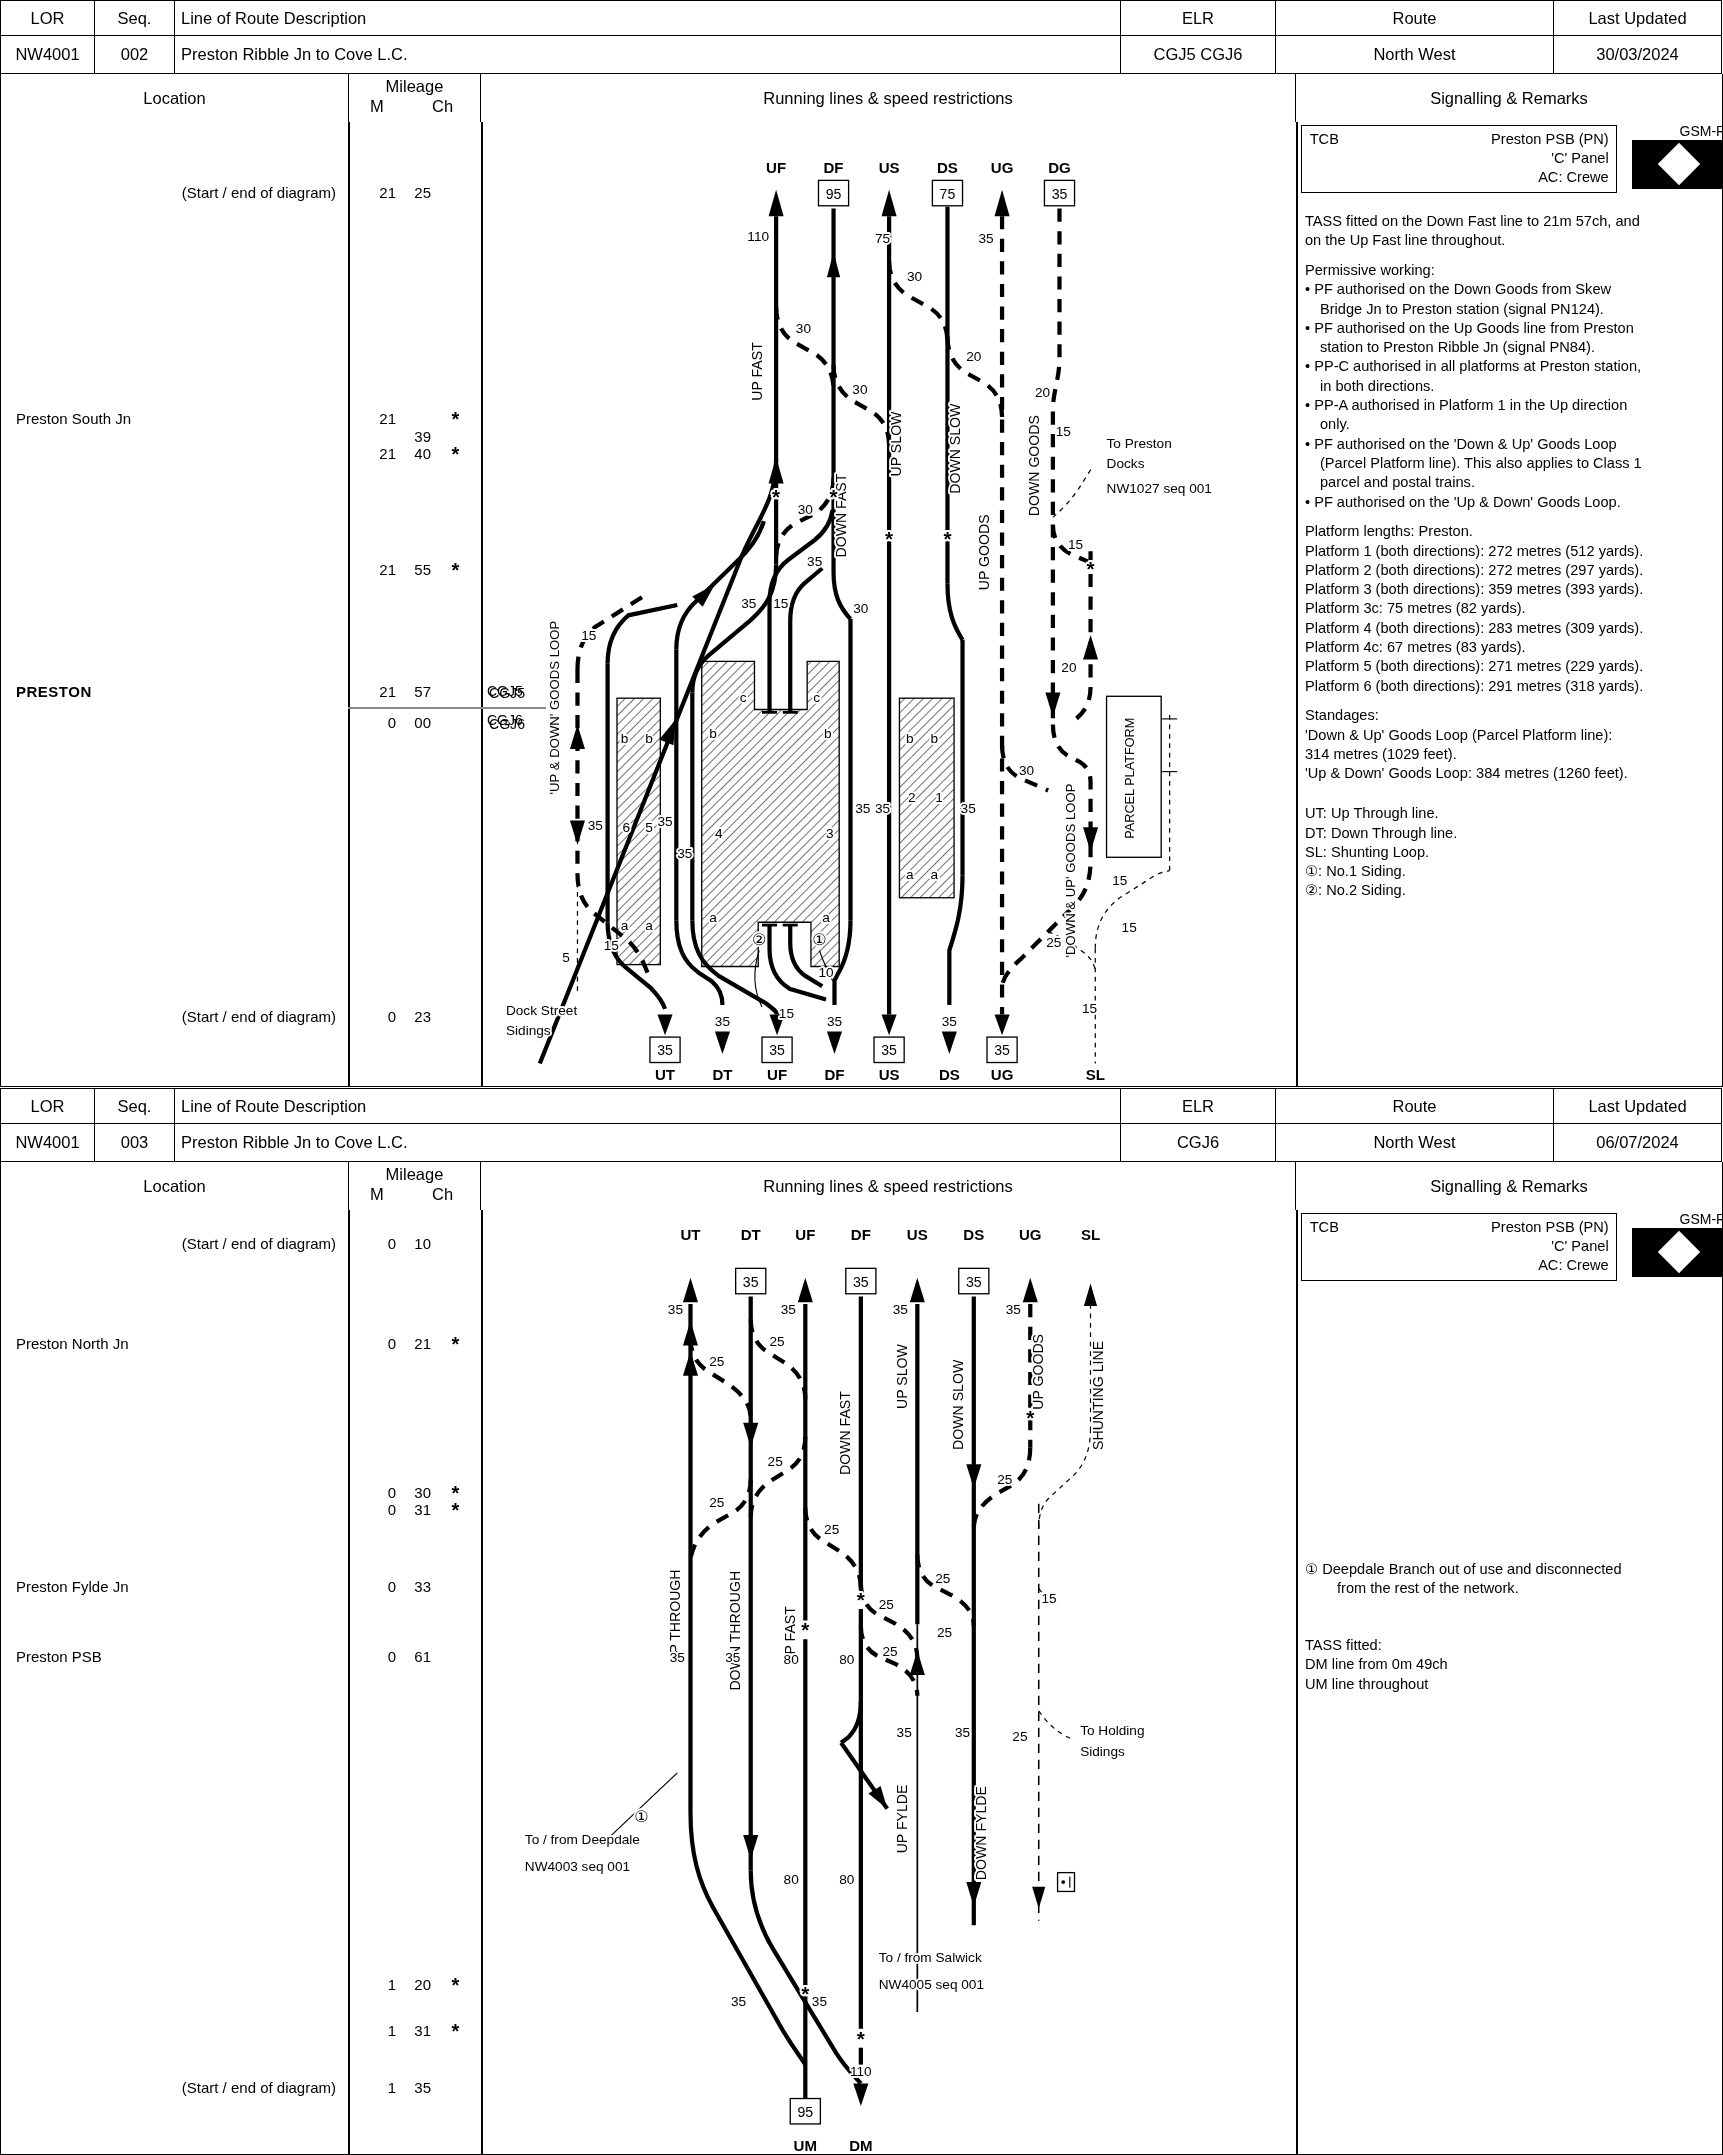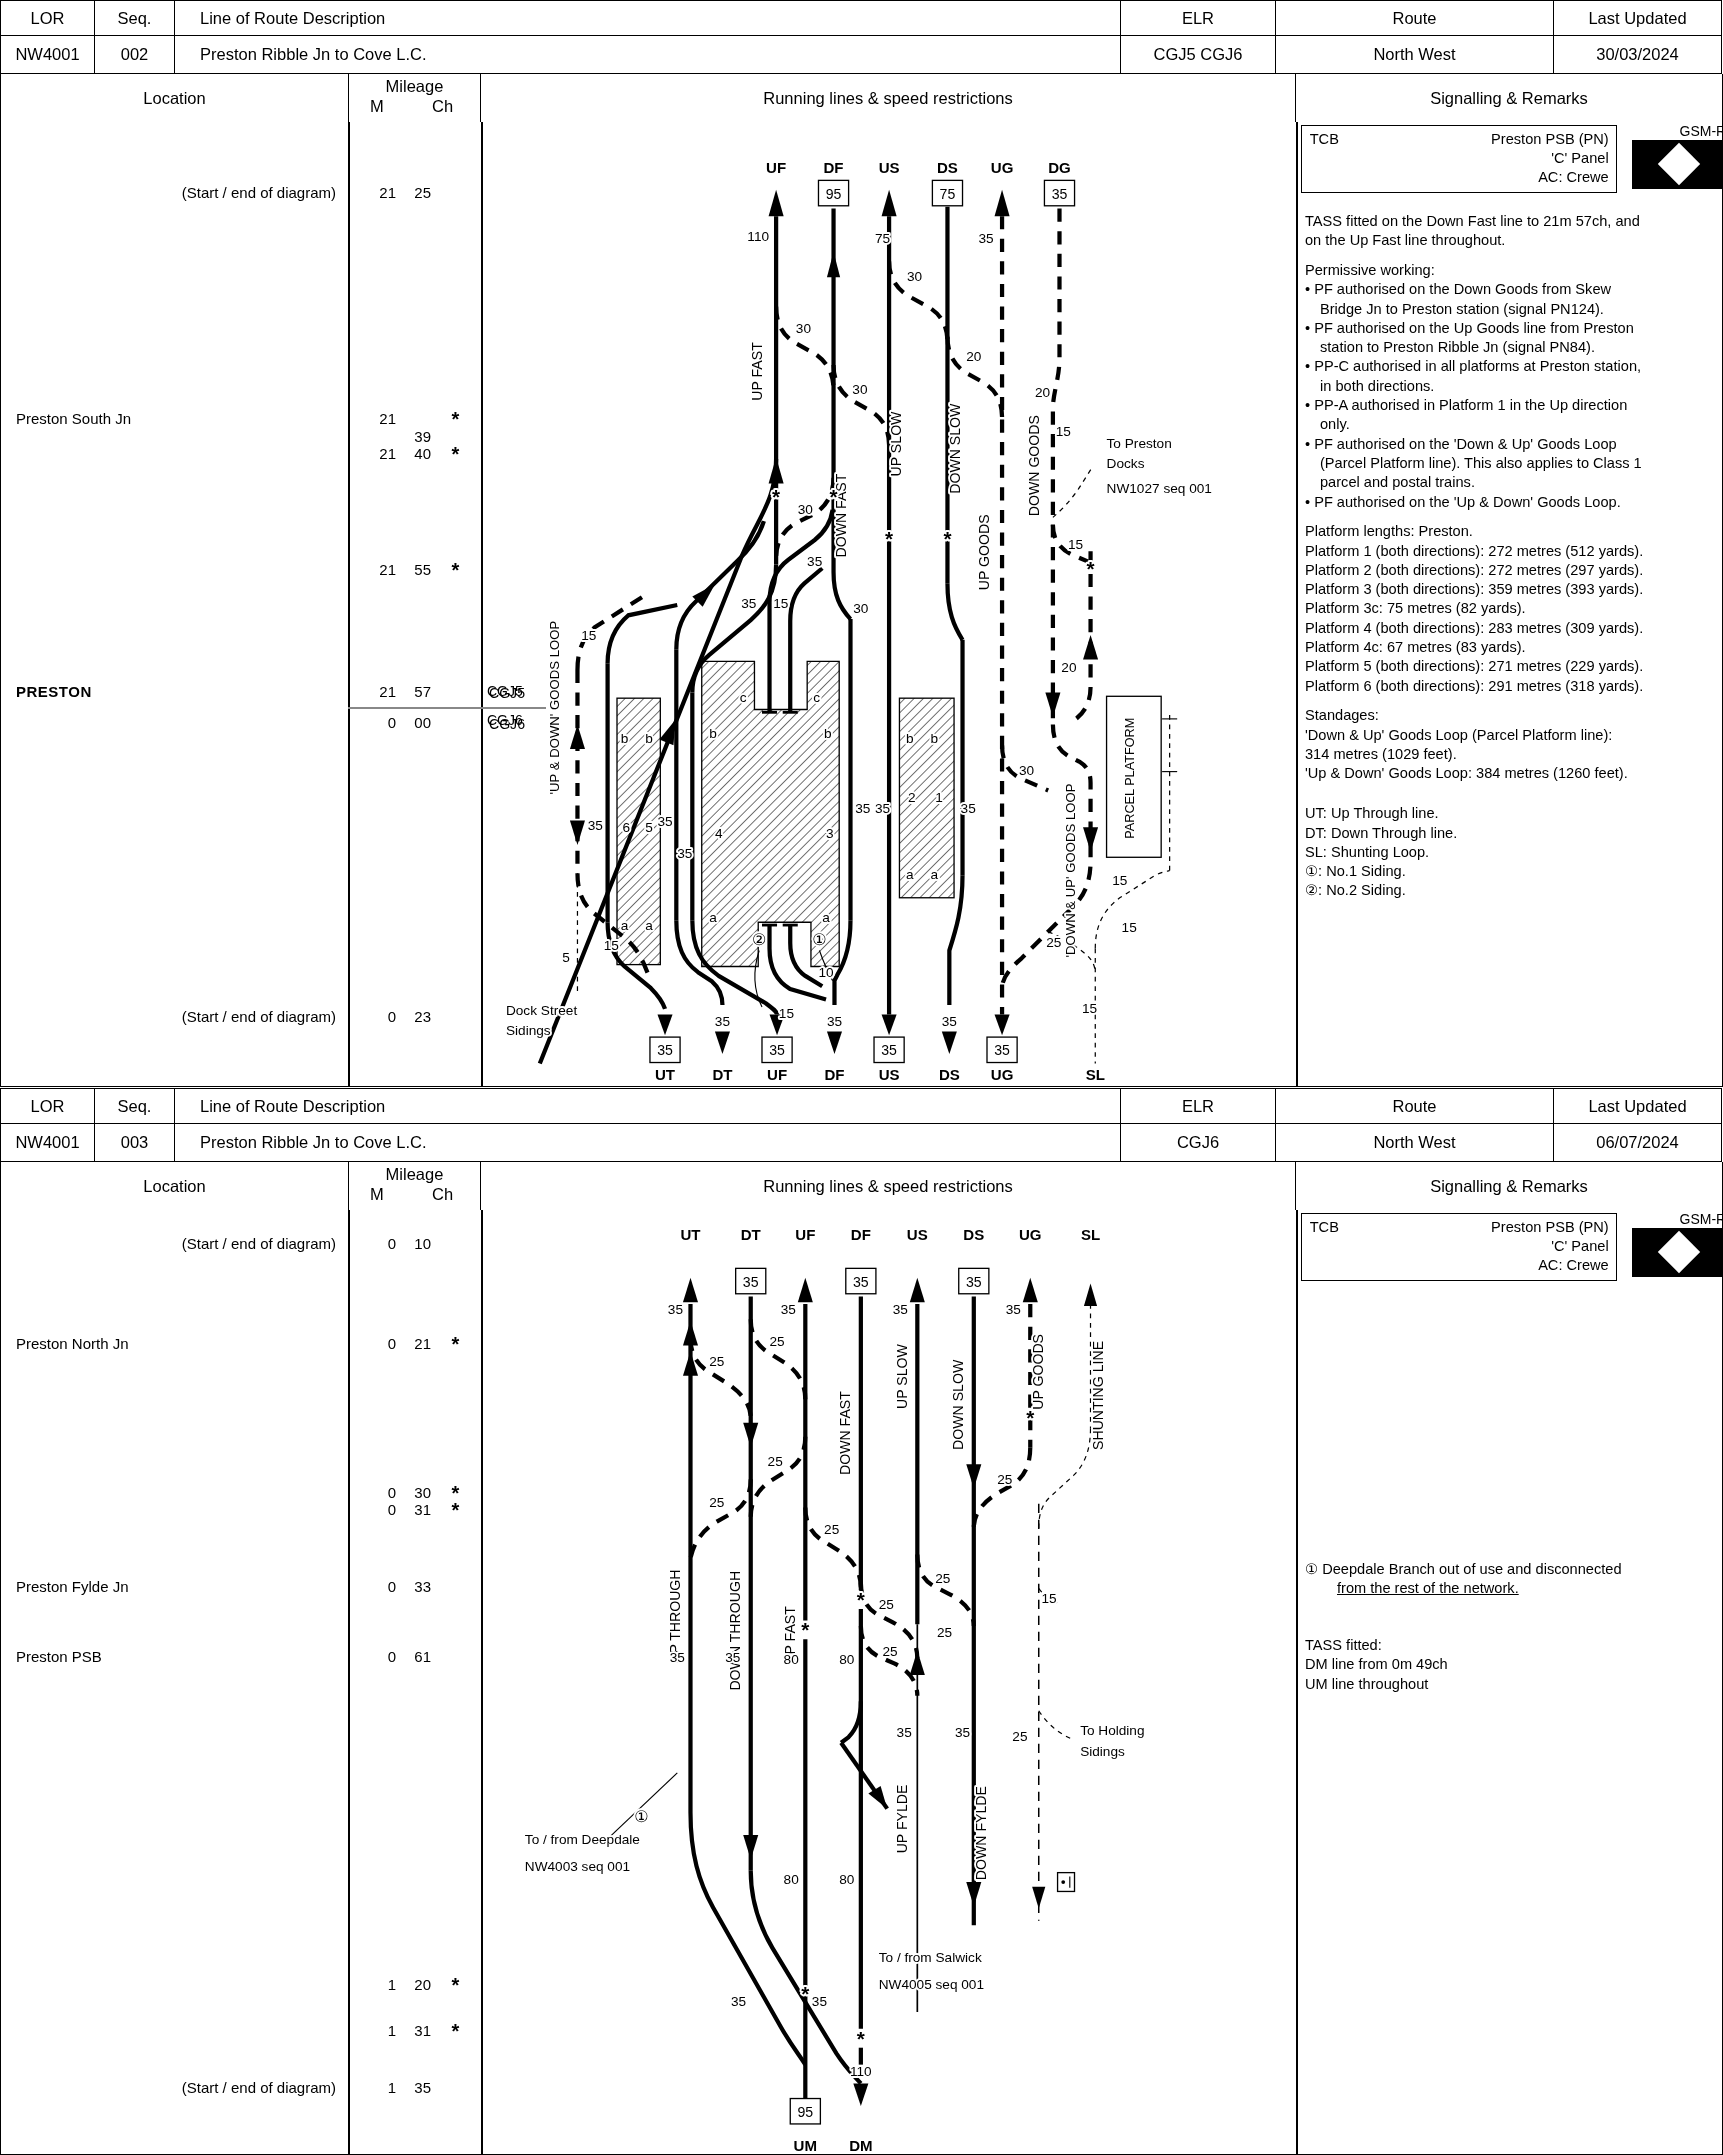--- a/index.html
+++ b/index.html
@@ -7,21 +7,21 @@
   .sec{position:absolute;left:0;width:1723px}
   
   .hdr{position:absolute;left:0;top:0;width:1723px;box-sizing:border-box}
   .hrow{display:grid;box-sizing:border-box}
   .hrow>div{box-sizing:border-box;border:1.9px solid #000;border-right:none;display:flex;align-items:center;justify-content:center;font-size:16.5px}
   .hrow>div:last-child{border-right:1.9px solid #000}
   .hrow.r2>div{border-top:none}
   .hrow.r3>div{border-top:none}
   .cols6{grid-template-columns:94px 80px 946px 155px 278px 169px}
   .cols4{grid-template-columns:348px 132px 815px 428px}
-  .desc-cell{justify-content:flex-start !important;padding-left:25px}
+  .desc-cell{justify-content:flex-start !important;padding-left:6px}
   .mil-cell{position:relative;flex-direction:column;justify-content:flex-start !important;padding-top:2.8px}
   .mil-sub{position:absolute;top:22.6px;left:0;width:100%;height:19px;font-size:16.5px}
   .mil-sub .m{position:absolute;left:21px}
   .mil-sub .ch{position:absolute;left:83px}
   
   .body{position:absolute;left:0;width:1723px;box-sizing:border-box;border:1.9px solid #000;border-top:none;background:#fff}
   .vline{position:absolute;top:0;bottom:0;width:1.9px;background:#000}
   .loc-name{position:absolute;font-size:15px;height:17px;line-height:17px;white-space:nowrap}
   .loc-name.r{left:0;width:335px;text-align:right}
   .loc-name.l{left:15px}
@@ -561,21 +561,21 @@
             </div>
         </div>
         <div class="gsmr">
           <div class="gsmr-label">GSM-R</div>
           <div class="gsmr-box">
               <div class="gsmr-diamond"></div>
             </div>
         </div>
       <div class="rblock" style="top: 350px;">
             <div class="rline b2">①  Deepdale Branch out of use and disconnected</div>
-            <div class="rline i2 i" style="padding-left: 32px; text-decoration: underline;">from the rest of the network.</div>
+            <div class="rline i2 i" style="padding-left: 32px;">from the rest of the network.</div>
           </div>
           <div class="rblock" style="top: 426px;">
             <div class="rline">TASS fitted:</div>
             <div class="rline">DM line from 0m 49ch</div>
             <div class="rline">UM line throughout</div>
           </div>
         </div>
     <div class="loc-name r" style="top: 25.4px;">(Start / end of diagram)</div>
         <div class="mil-m" style="top: 25.4px;">0</div>
         <div class="mil-ch" style="top: 25.4px;">10</div>

